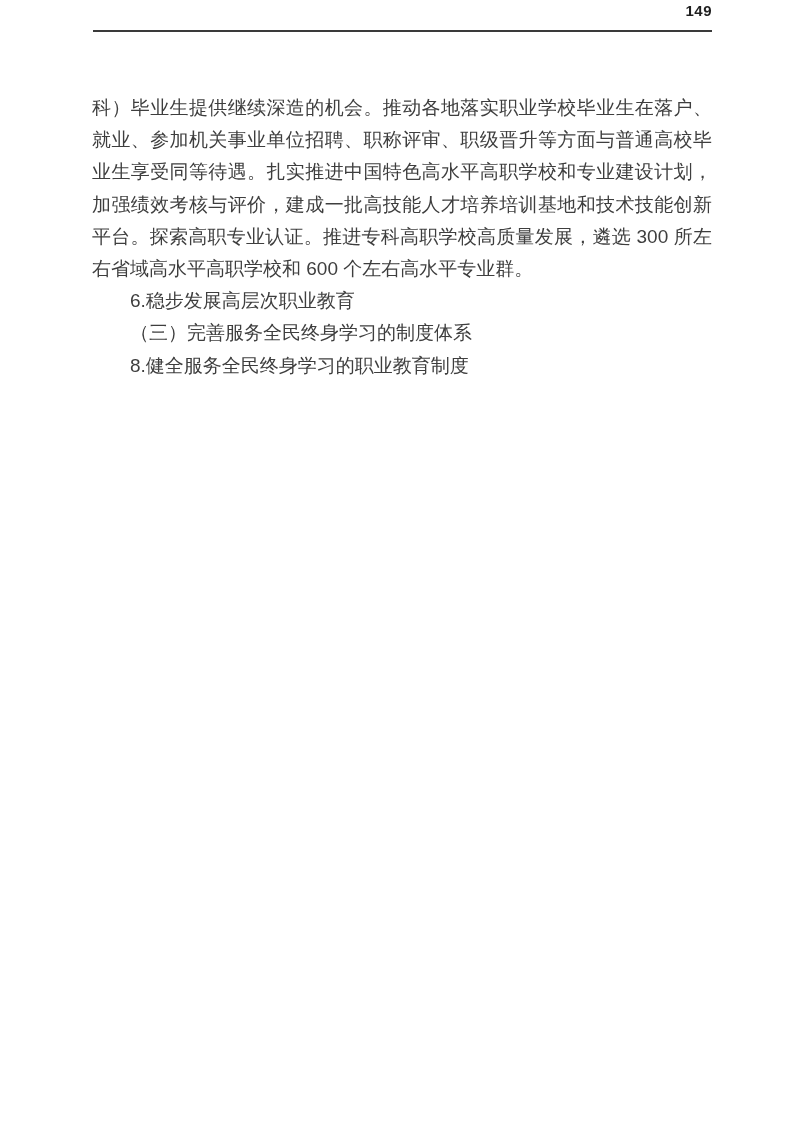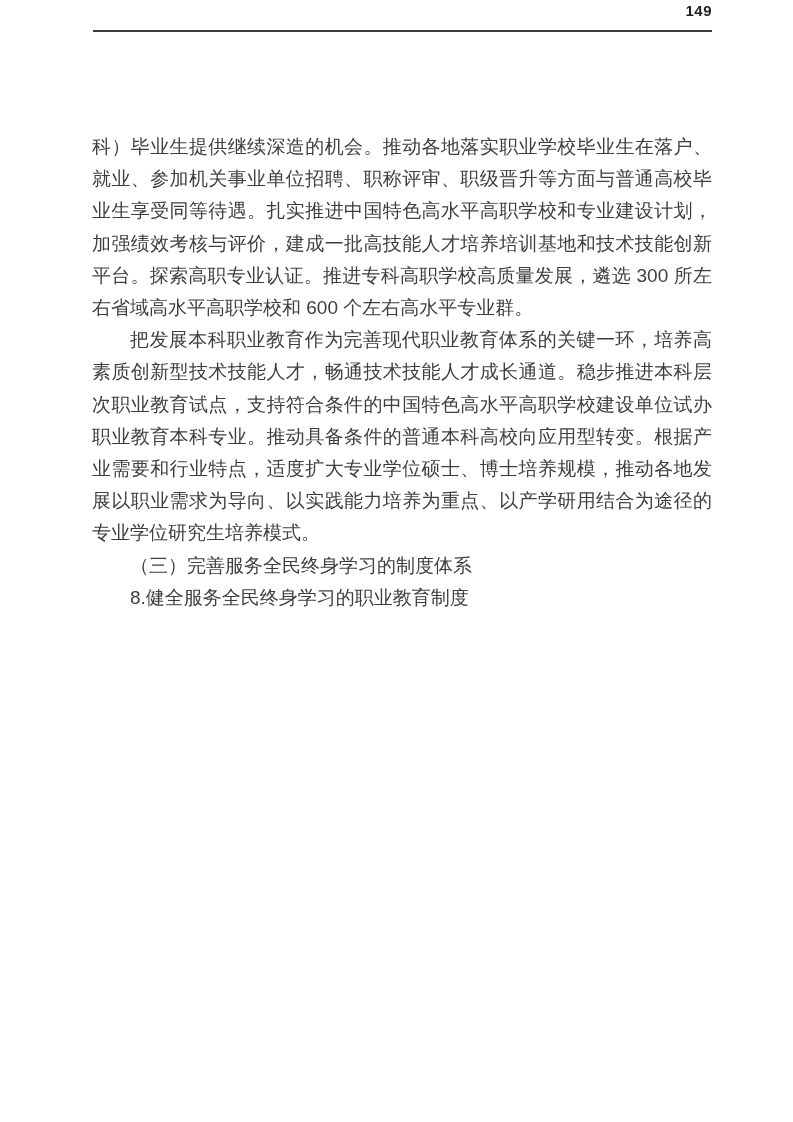--- a/index.html
+++ b/index.html
@@ -41,35 +41,34 @@
     position: absolute;
     top: 92px;
     left: 92px;
     width: 620px;
     color: #3e3e3e;
     font-size: 19px;
     line-height: 32.2px;
     text-align: justify;
     text-justify: inter-ideograph;
     font-family: "Liberation Sans", sans-serif;
-    margin-top: 39px;
   }
   .document-body p {
     margin: 0;
     padding: 0;
   }
   .document-body p.indent {
     text-indent: 2em;
   }
 </style>
 </head>
 <body>
 
 <div class="page">
   <div class="page-number">149</div>
   <div class="header-rule"></div>
   <div class="document-body">
       <p class="">科）毕业生提供继续深造的机会。推动各地落实职业学校毕业生在落户、就业、参加机关事业单位招聘、职称评审、职级晋升等方面与普通高校毕业生享受同等待遇。扎实推进中国特色高水平高职学校和专业建设计划，加强绩效考核与评价，建成一批高技能人才培养培训基地和技术技能创新平台。探索高职专业认证。推进专科高职学校高质量发展，遴选 300 所左右省域高水平高职学校和 600 个左右高水平专业群。</p>
-      <p class="indent">把发展本科职业教育作为完善现代职业教育体系的关键一环，培养高素质创新型技术技能人才，畅通技术技能人才成长通道。稳步推进本科层次职业教育试点，支持符合条件的中国特色高水平高职学校建设单位试办职业教育本科专业。推动具备条件的普通本科高校向应用型转变。根据产业需要和行业特点，适度扩大专业学位硕士、博士培养规模，推动各地发展以职业需求为导向、以实践能力培养为重点、以产学研用结合为途径的专业学位研究生培养模式。</p>
+      <p class="indent">6.稳步发展高层次职业教育</p>
       <p class="indent">（三）完善服务全民终身学习的制度体系</p>
       <p class="indent">8.健全服务全民终身学习的职业教育制度</p>
     </div>
 </div>
 
 </body></html>

